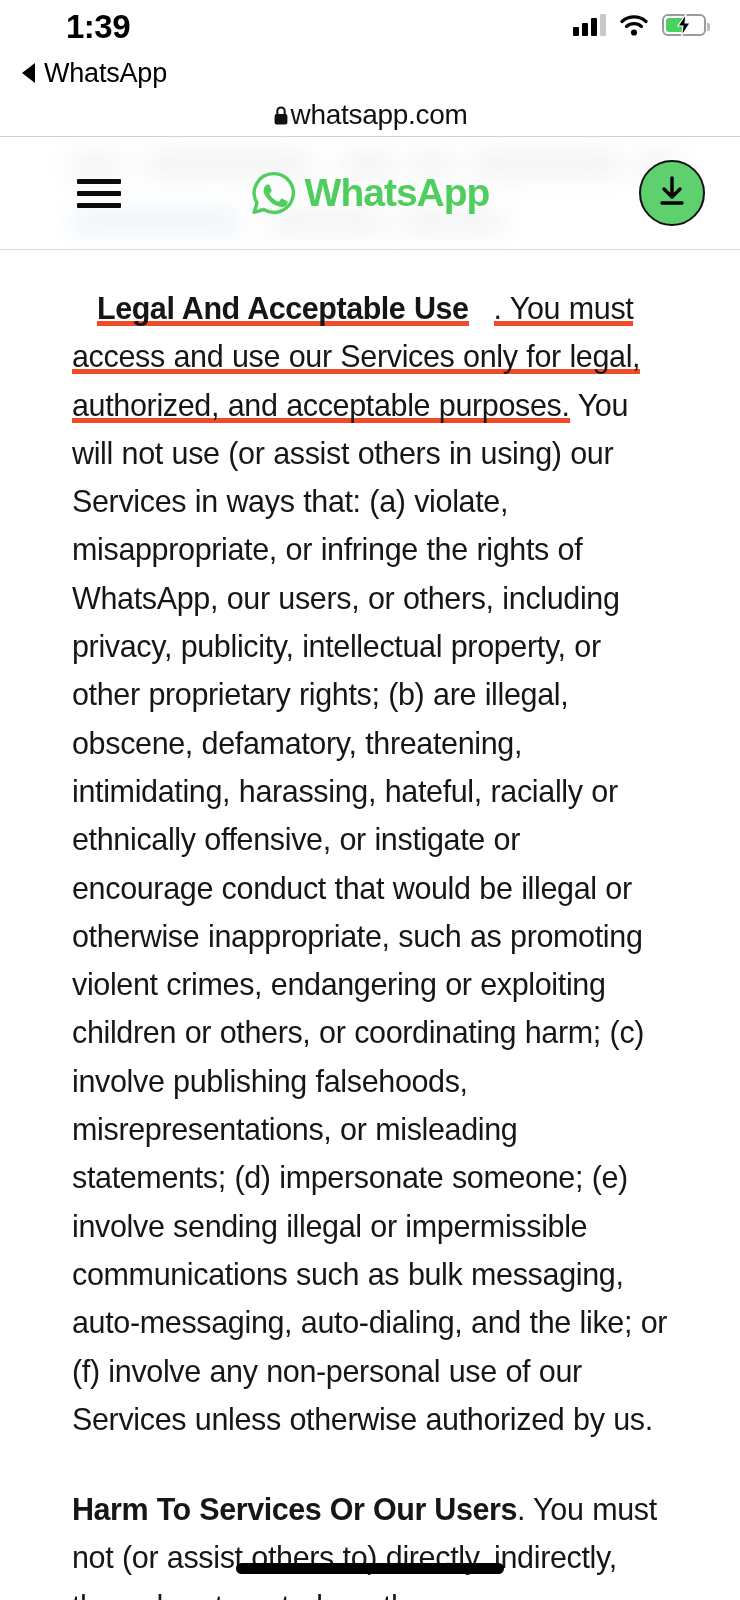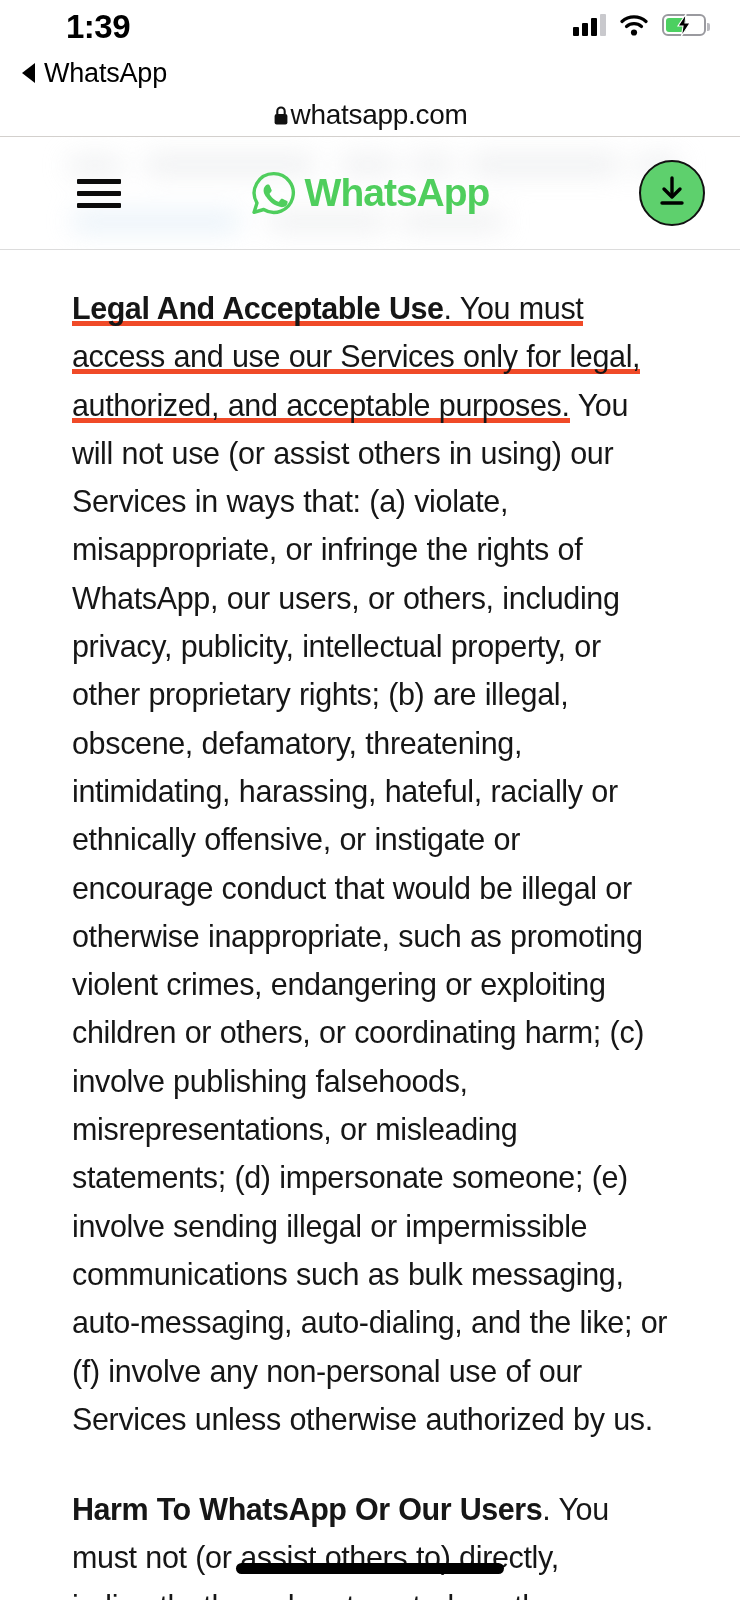--- a/index.html
+++ b/index.html
@@ -200,20 +200,21 @@
   }
   .para + .para { margin-top:42px; }
   .para b { font-weight:700; letter-spacing:-0.45px; }
 
   .hl {
     background-image:linear-gradient(#f04a28,#f04a28);
     background-repeat:no-repeat;
     background-size:100% 5px;
     background-position:0 calc(100% - 1px);
     padding-bottom:2px;
+    margin-left:25px;
   }
 
   
   .home-indicator {
     position:absolute;
     left:50%;
     transform:translateX(-50%);
     bottom:26px;
     width:268px;
     height:11px;
@@ -316,19 +317,19 @@
     </div>
   </div>
 
   <div class="article">
 
     <p class="para">
       <b class="hl">Legal And Acceptable Use</b><span class="hl">. You must access and use our Services only for legal, authorized, and acceptable purposes.</span><span> You will not use (or assist others in using) our Services in ways that: (a) violate, misappropriate, or infringe the rights of WhatsApp, our users, or others, including privacy, publicity, intellectual property, or other proprietary rights; (b) are illegal, obscene, defamatory, threatening, intimidating, harassing, hateful, racially or ethnically offensive, or instigate or encourage conduct that would be illegal or otherwise inappropriate, such as promoting violent crimes, endangering or exploiting children or others, or coordinating harm; (c) involve publishing falsehoods, misrepresentations, or misleading statements; (d) impersonate someone; (e) involve sending illegal or impermissible communications such as bulk messaging, auto-messaging, auto-dialing, and the like; or (f) involve any non-personal use of our Services unless otherwise authorized by us.</span>
     </p>
 
     <p class="para">
-      <b>Harm To WhatsApp Or Our Users</b><span>. You must not (or assist others to) directly, indirectly, through automated or other means, access</span>
+      <b>Harm To Services Or Our Users</b><span>. You must not (or assist others to) directly, indirectly, through automated or other means, access</span>
     </p>
 
   </div>
 
   <div class="home-indicator"></div>
 </div>
 
 </body></html>

